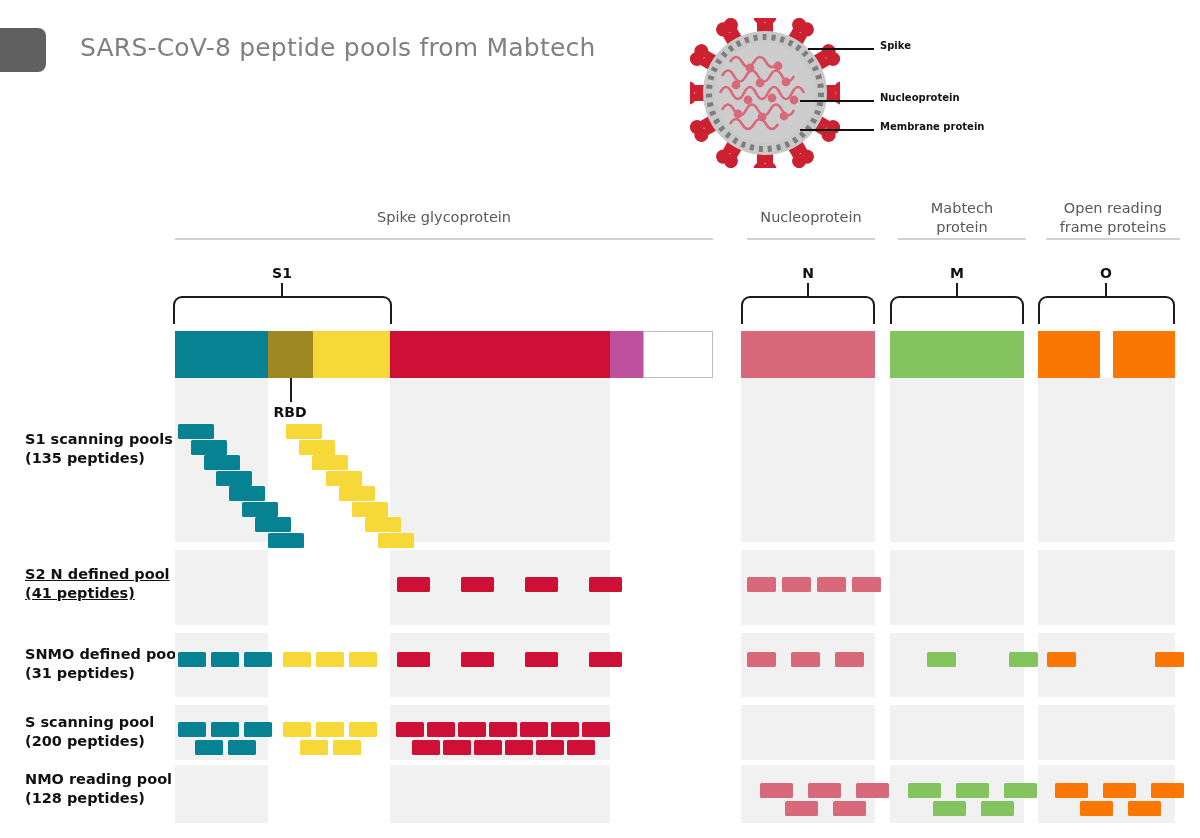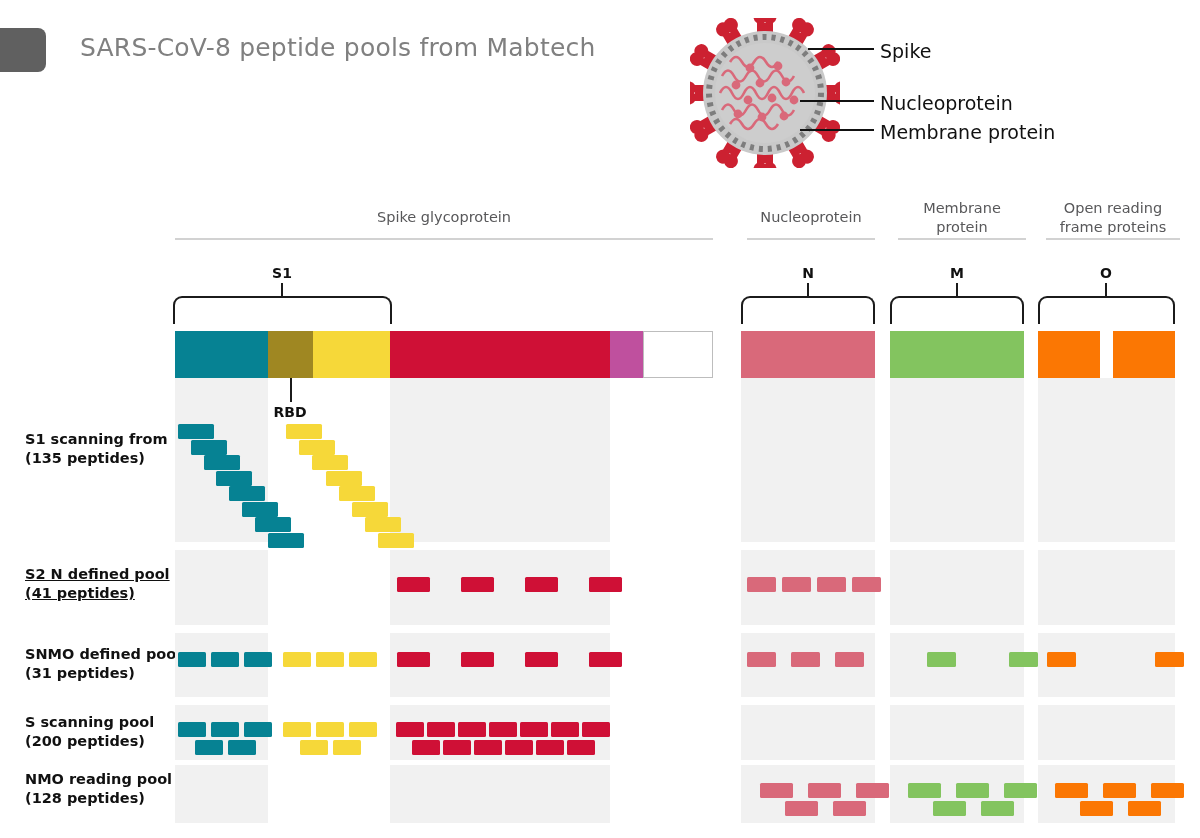--- a/index.html
+++ b/index.html
@@ -9,21 +9,21 @@
     position:relative;overflow:hidden;
   }
   .abs{position:absolute;}
 
   
   #gray-tab{left:0;top:28px;width:46px;height:44px;background:#606060;border-radius:0 8px 8px 0;}
   #page-title{left:80px;top:33px;font-size:25px;color:#808080;letter-spacing:.2px;white-space:nowrap;}
 
   
   #virus{left:690px;top:18px;width:150px;height:150px;}
-  .vlabel{font-size:19px;font-weight:normal;color:#111;white-space:nowrap;}
+  .vlabel{font-size:10px;font-weight:bold;color:#111;white-space:nowrap;}
   .leader{background:#111;height:1.6px;}
 
   
   .ghead{font-size:14.5px;color:#58585a;text-align:center;line-height:19px;}
   .gline{height:1.6px;background:#d2d2d2;}
 
   
   .brk{border:2.2px solid #1b1b1b;border-bottom:none;border-radius:9px 9px 0 0;height:28px;box-sizing:border-box;}
   .brk-dn{border:2.2px solid #1b1b1b;border-top:none;border-radius:0 0 9px 9px;height:26px;box-sizing:border-box;}
   .tick{width:2.2px;background:#1b1b1b;}
@@ -119,21 +119,21 @@
 
 <div class="abs leader" style="left:800px;top:129px;width:74px;"></div>
 <div class="abs vlabel" style="left:880px;top:121px;">Membrane protein</div>
 
 <div class="abs ghead" style="left:175px;top:208px;width:538px;">Spike glycoprotein</div>
 <div class="abs gline" style="left:175px;top:238px;width:538px;"></div>
 
 <div class="abs ghead" style="left:747px;top:208px;width:128px;">Nucleoprotein</div>
 <div class="abs gline" style="left:747px;top:238px;width:128px;"></div>
 
-<div class="abs ghead" style="left:898px;top:199px;width:128px;white-space:pre-line;">Membrane
+<div class="abs ghead" style="left:898px;top:199px;width:128px;white-space:pre-line;">Mabtech
 protein</div>
 <div class="abs gline" style="left:898px;top:238px;width:128px;"></div>
 
 <div class="abs ghead" style="left:1046px;top:199px;width:134px;white-space:pre-line;">Open reading
 frame proteins</div>
 <div class="abs gline" style="left:1046px;top:238px;width:134px;"></div>
 
 <div class="abs blab" style="left:232px;top:265px;width:100px;">S1</div>
 <div class="abs tick" style="left:281px;top:283px;height:13px;"></div>
 <div class="abs brk" style="left:173px;top:296px;width:219px;"></div>
@@ -161,21 +161,21 @@
 <div class="abs seg" style="left:1038px;width:62px;background:#fb7703;"></div>
 <div class="abs seg" style="left:1113px;width:62px;background:#fb7703;"></div>
 
 <div class="abs tick" style="left:290px;top:378px;height:24px;"></div>
 <div class="abs blab" style="left:240px;top:404px;width:100px;">RBD</div>
 
 <div class="abs brk-dn" style="left:392px;top:378px;width:218px;"></div>
 <div class="abs blab" style="left:451px;top:404px;width:100px;">S2</div>
 
 <div class="abs rowlab" style="left:25px;top:430px;width:160px;">
-  <div>S1 scanning from</div>
+  <div>S1 scanning pools</div>
   <div>(135 peptides)</div>
 </div>
 <div class="abs panel" style="left:175px;top:378px;width:93px;height:164px;"></div>
 <div class="abs panel" style="left:390px;top:378px;width:220px;height:164px;"></div>
 <div class="abs panel" style="left:741px;top:378px;width:134px;height:164px;"></div>
 <div class="abs panel" style="left:890px;top:378px;width:134px;height:164px;"></div>
 <div class="abs panel" style="left:1038px;top:378px;width:137px;height:164px;"></div>
 
 <div id="row1-blocks">
     <div class="abs blk" style="left: 178px; top: 424px; width: 36px; background: rgb(6, 130, 147);"></div>

